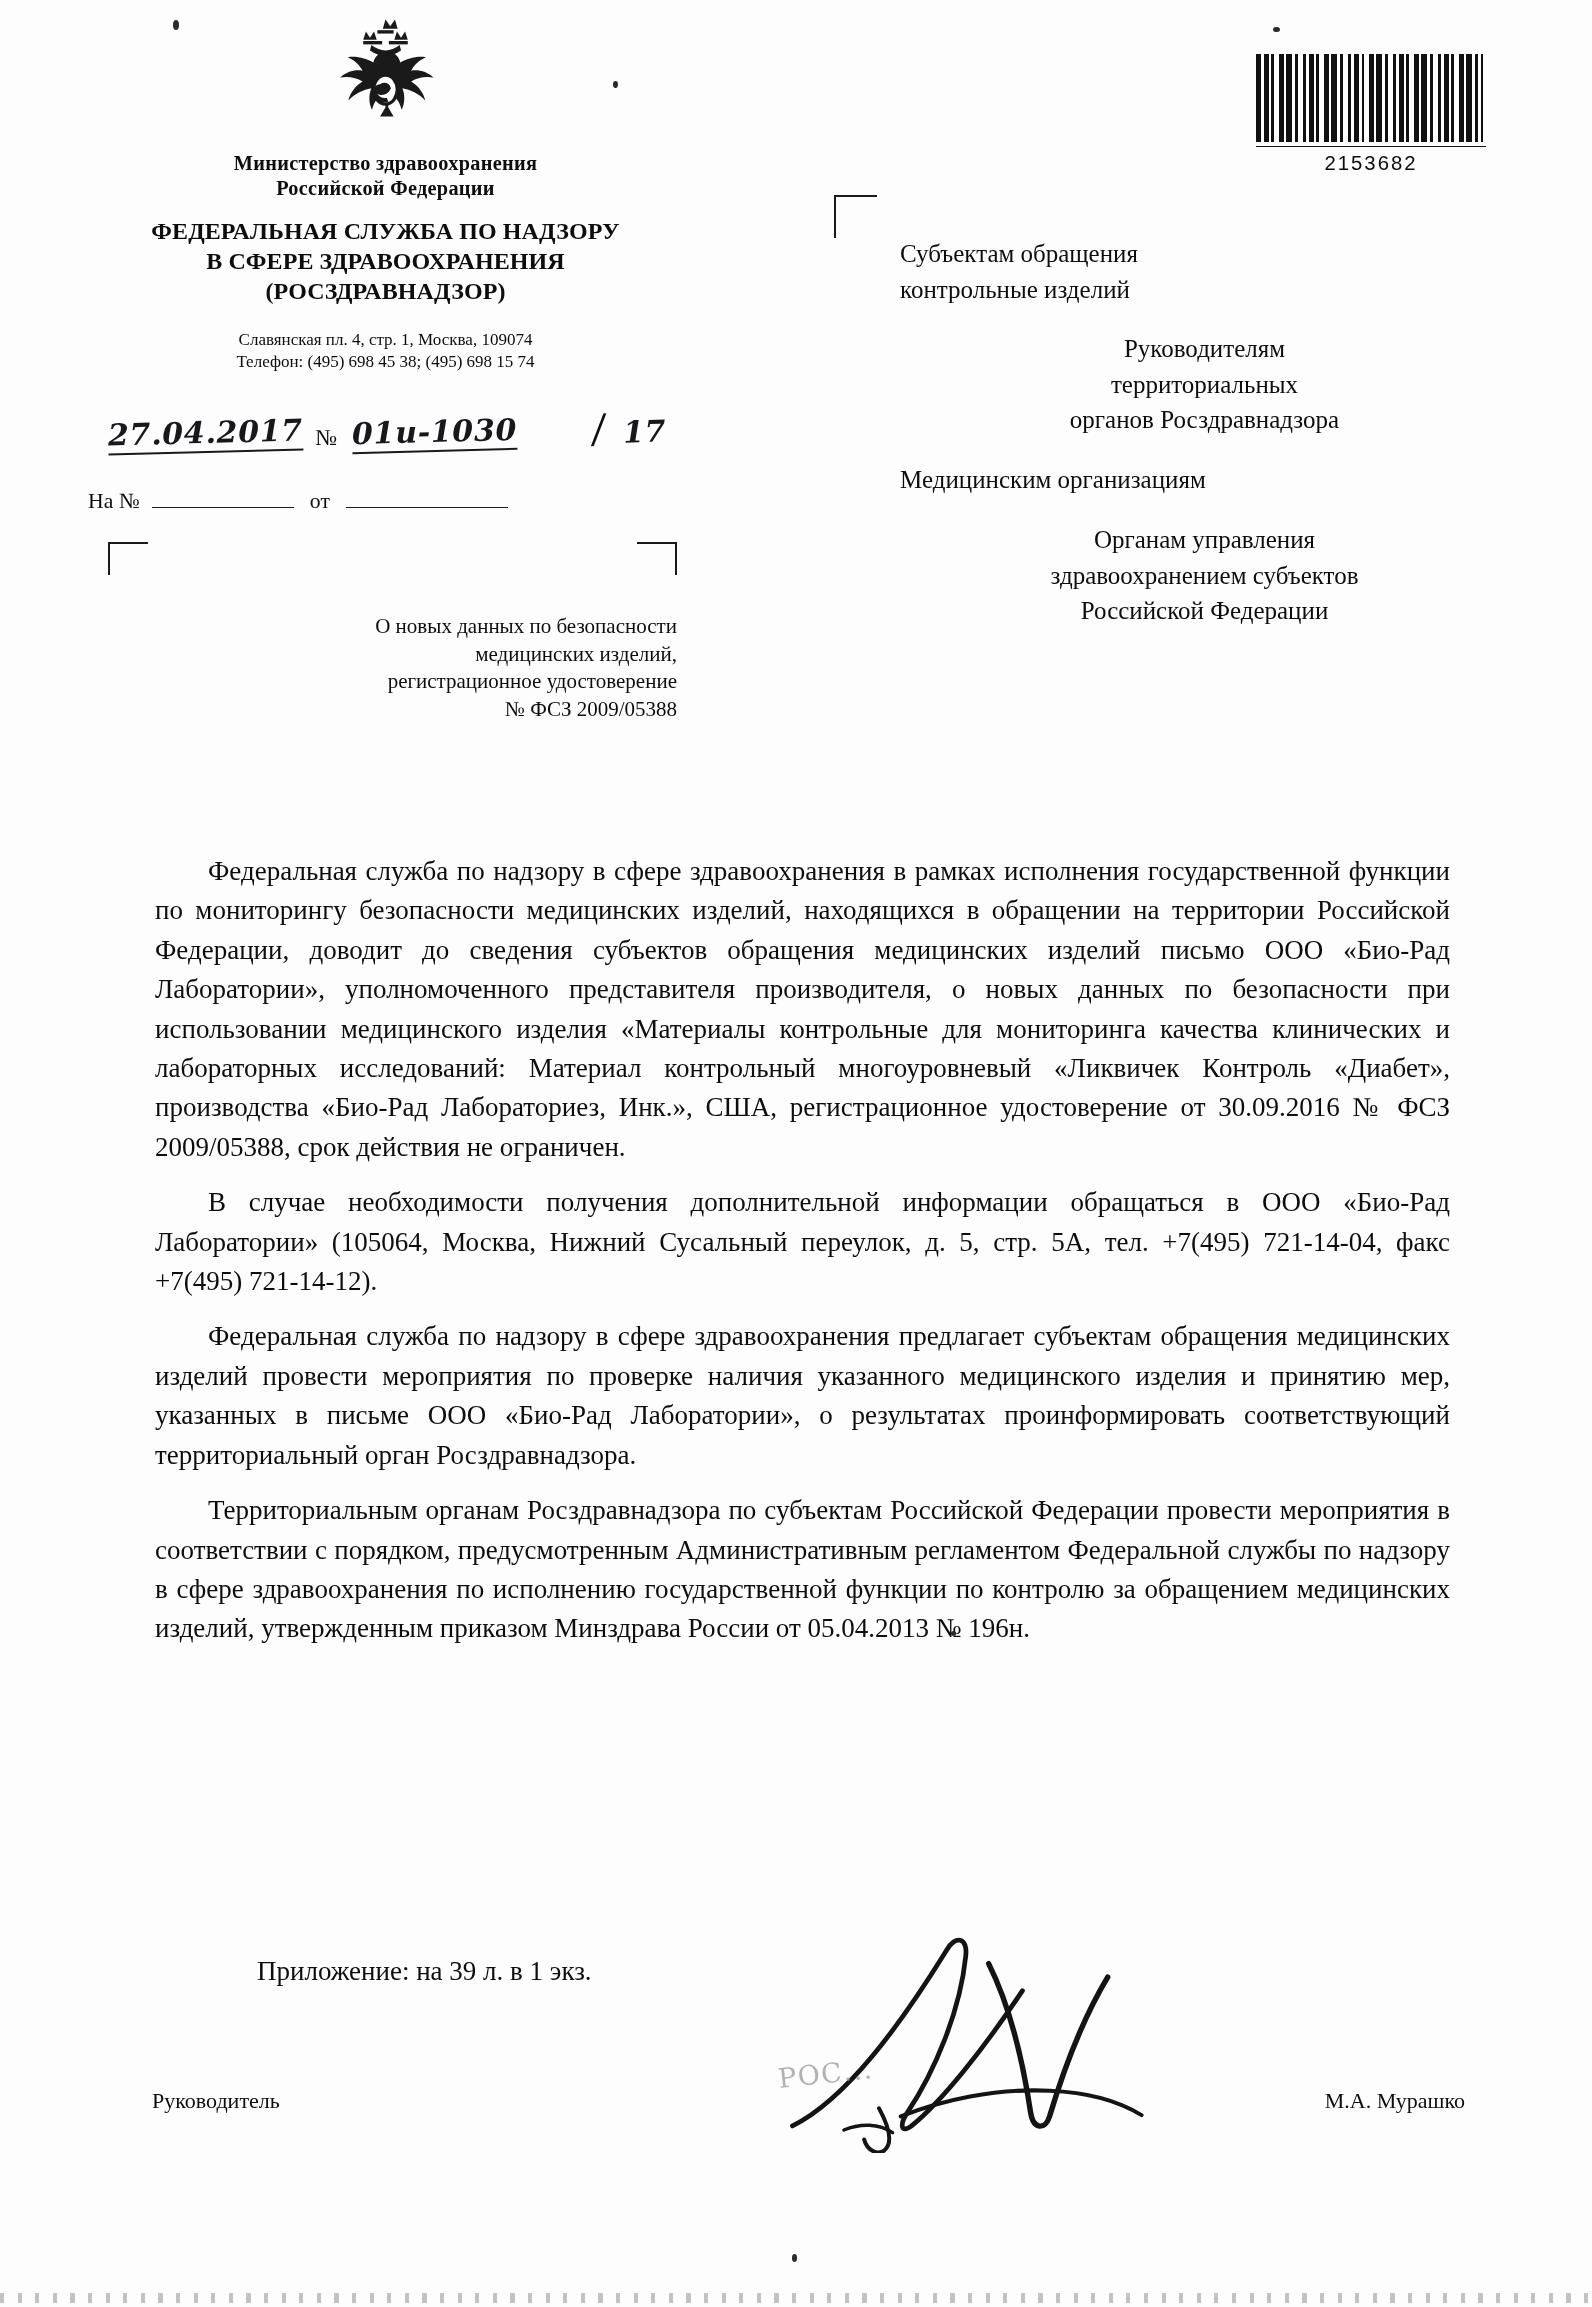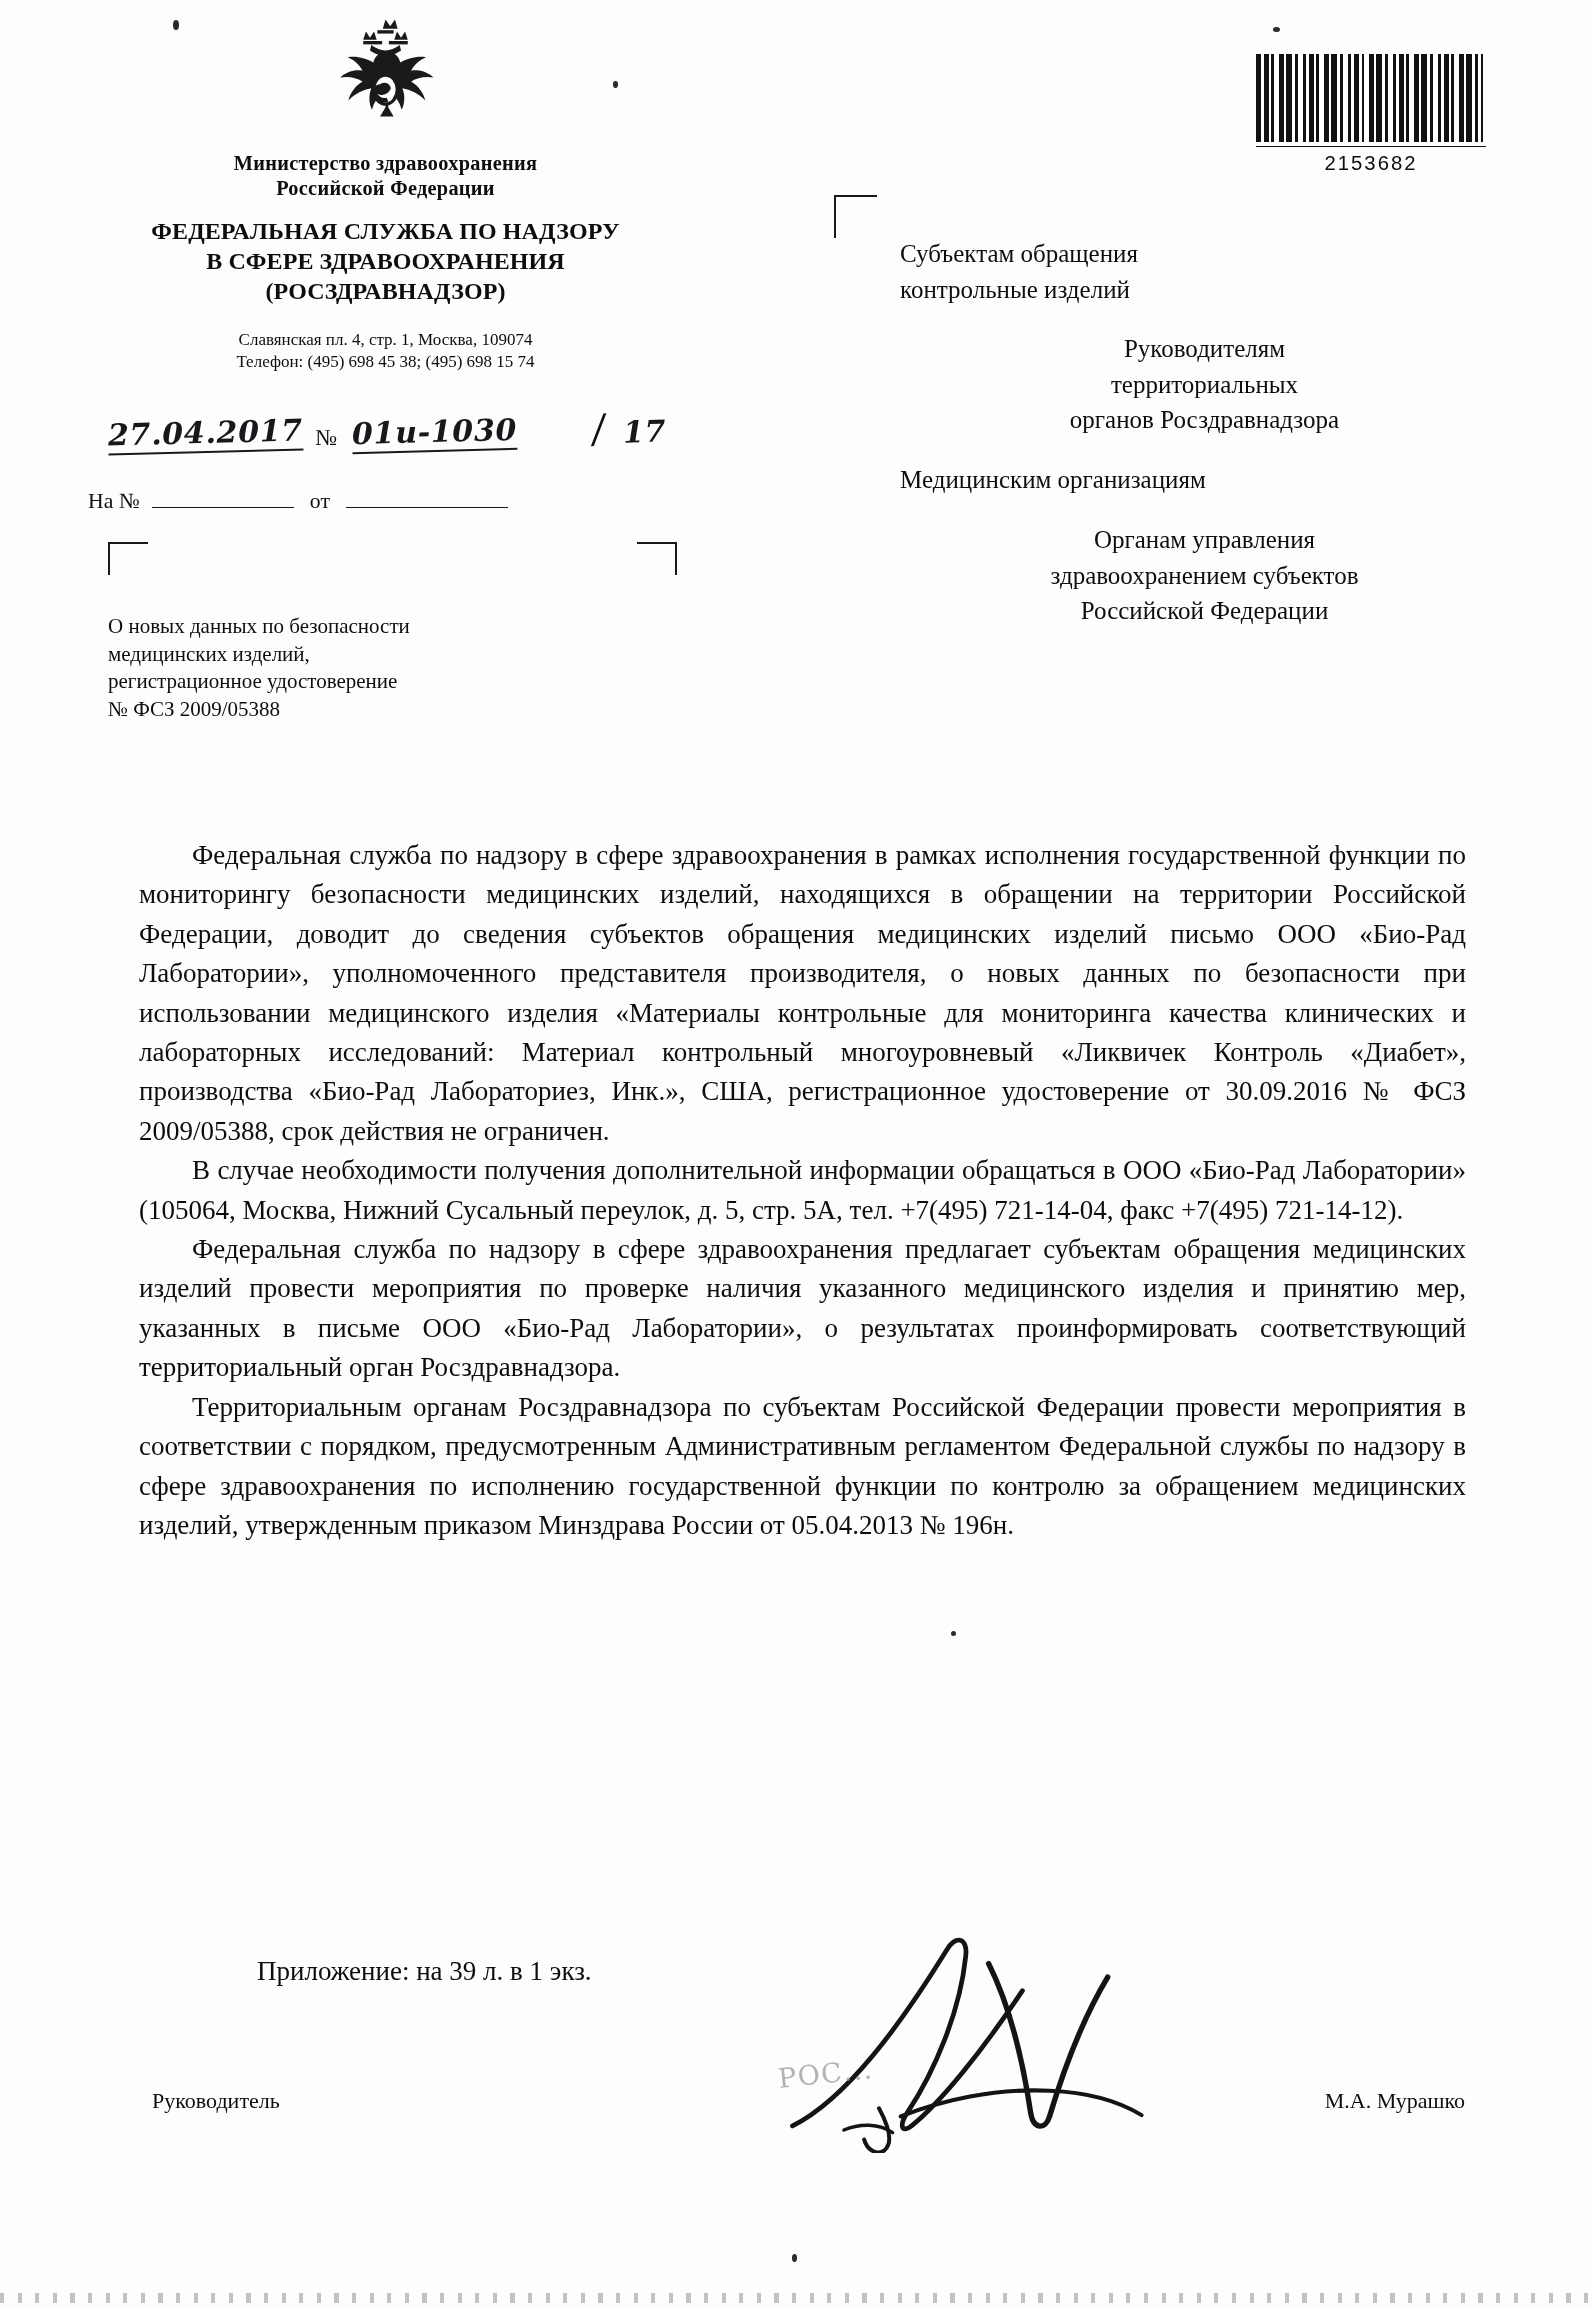--- a/index.html
+++ b/index.html
@@ -151,21 +151,21 @@
     height: 31px;
   }
   .corner.tl { border-left: 2px solid #1a1a1a; border-top: 2px solid #1a1a1a; left: 0; top: 0; }
   .corner.tr { border-right: 2px solid #1a1a1a; border-top: 2px solid #1a1a1a; right: 0; top: 0; }
 
   .subject {
     position: absolute;
     left: 108px;
     top: 613px;
     width: 569px;
-    text-align: left;
+    text-align: right;
     font-size: 21px;
     line-height: 1.32;
     font-family: "Liberation Serif", serif;
   }
 
   
   .addressee-corner {
     position: absolute;
     left: 834px;
     top: 195px;
@@ -219,21 +219,21 @@
     position: absolute;
     left: 139px;
     top: 836px;
     width: 1327px;
     font-size: 27px;
     line-height: 1.46;
     text-align: justify;
     font-family: "Liberation Serif", serif;
   }
   .body-text p {
-    margin: 0;
+    margin: 16px;
     text-indent: 53px;
   }
 
   .attachment {
     position: absolute;
     left: 257px;
     top: 1956px;
     font-size: 27px;
     font-family: "Liberation Serif", serif;
   }

